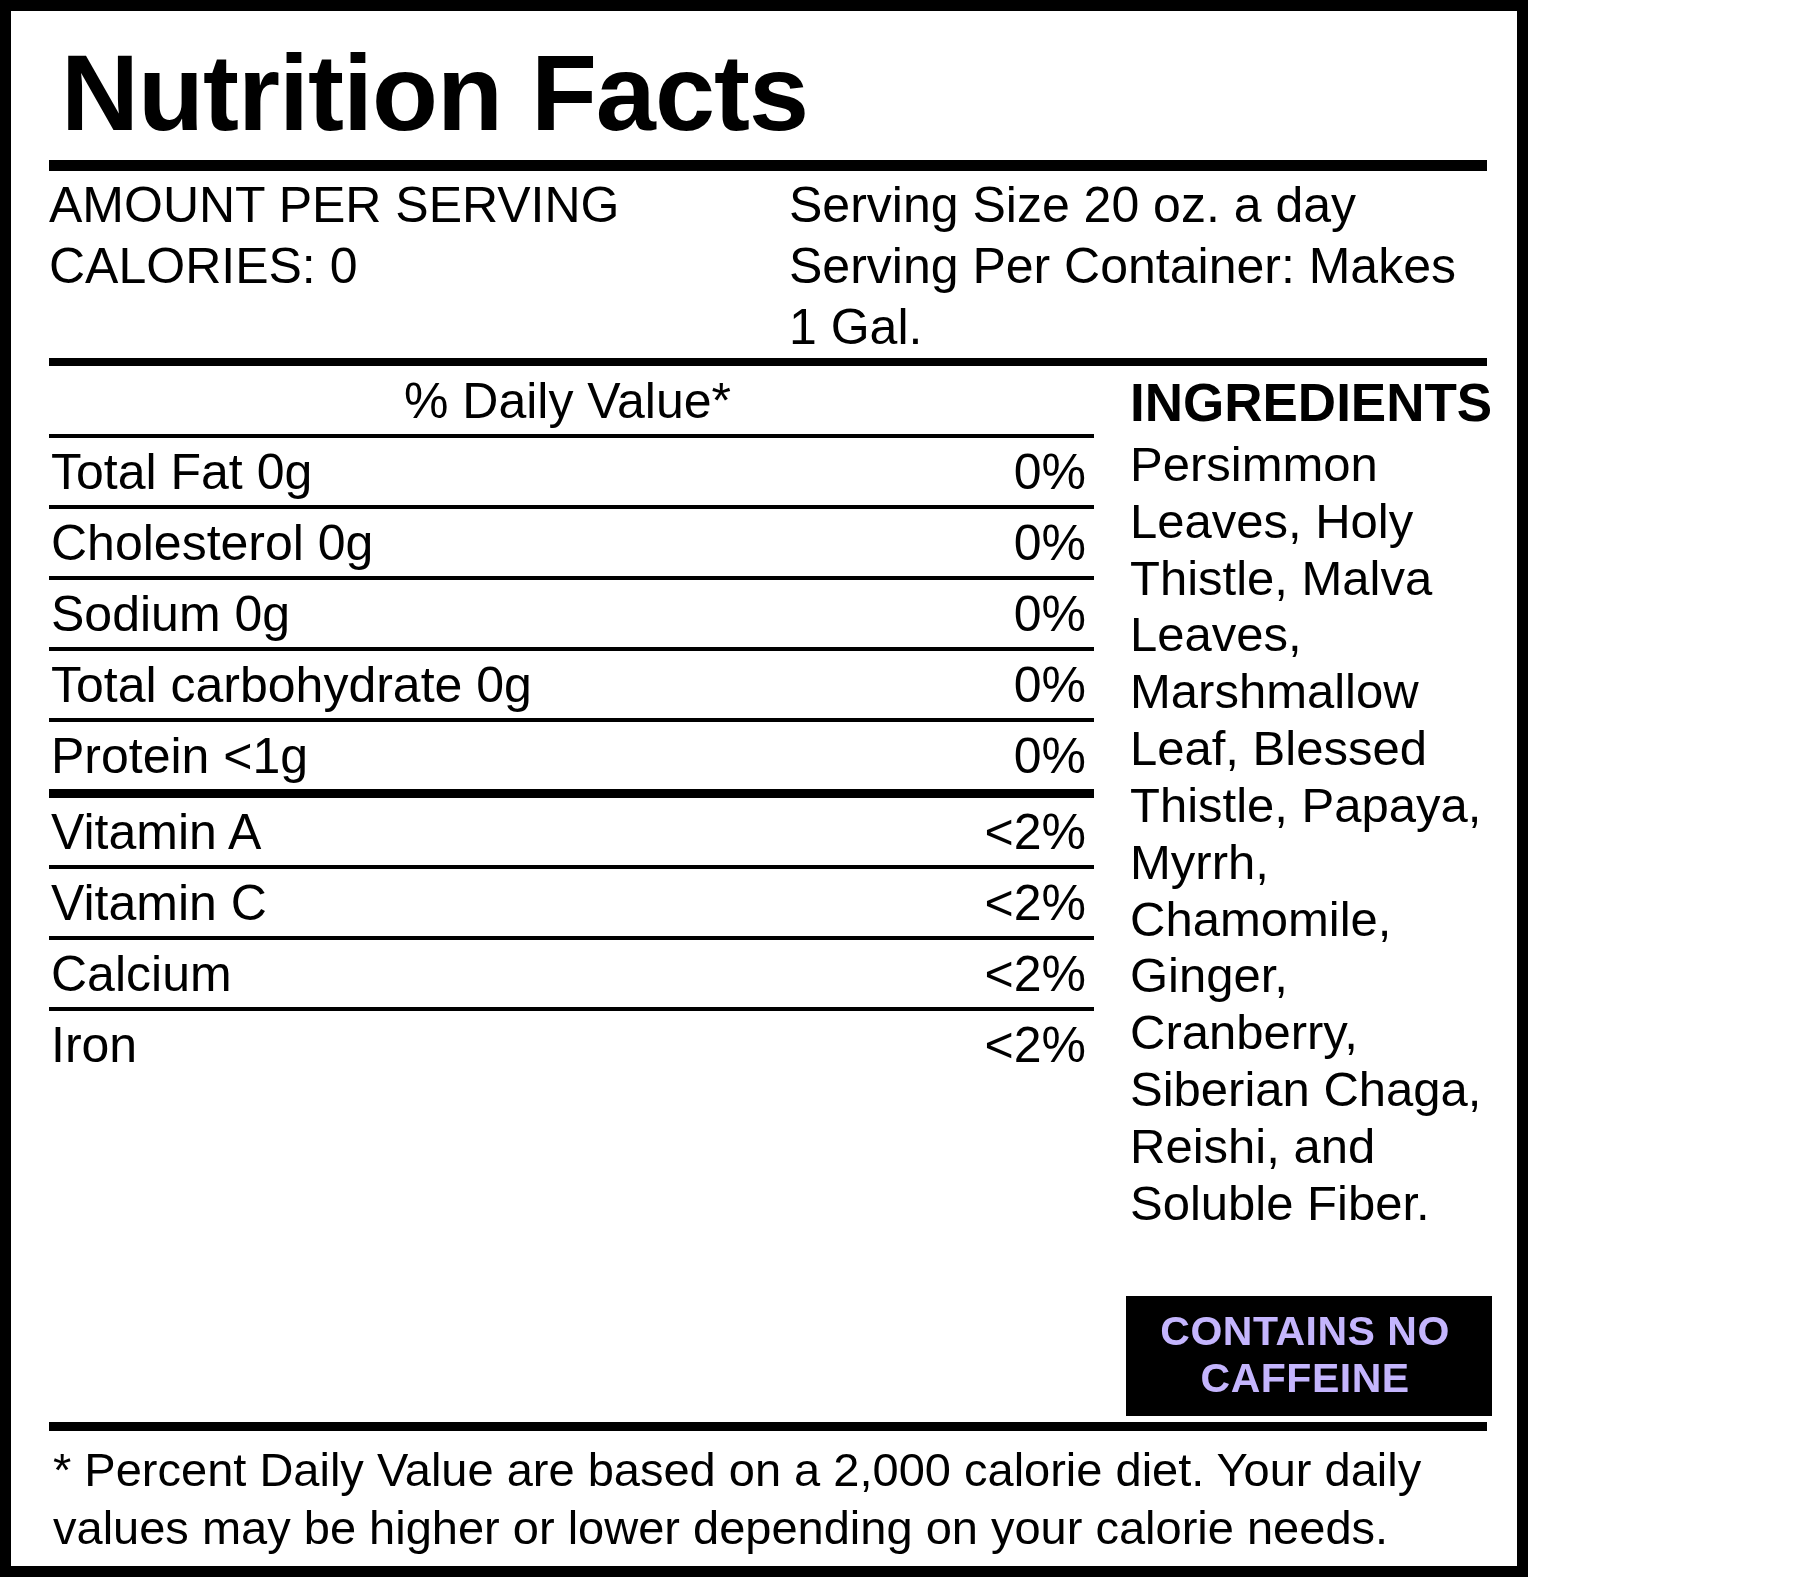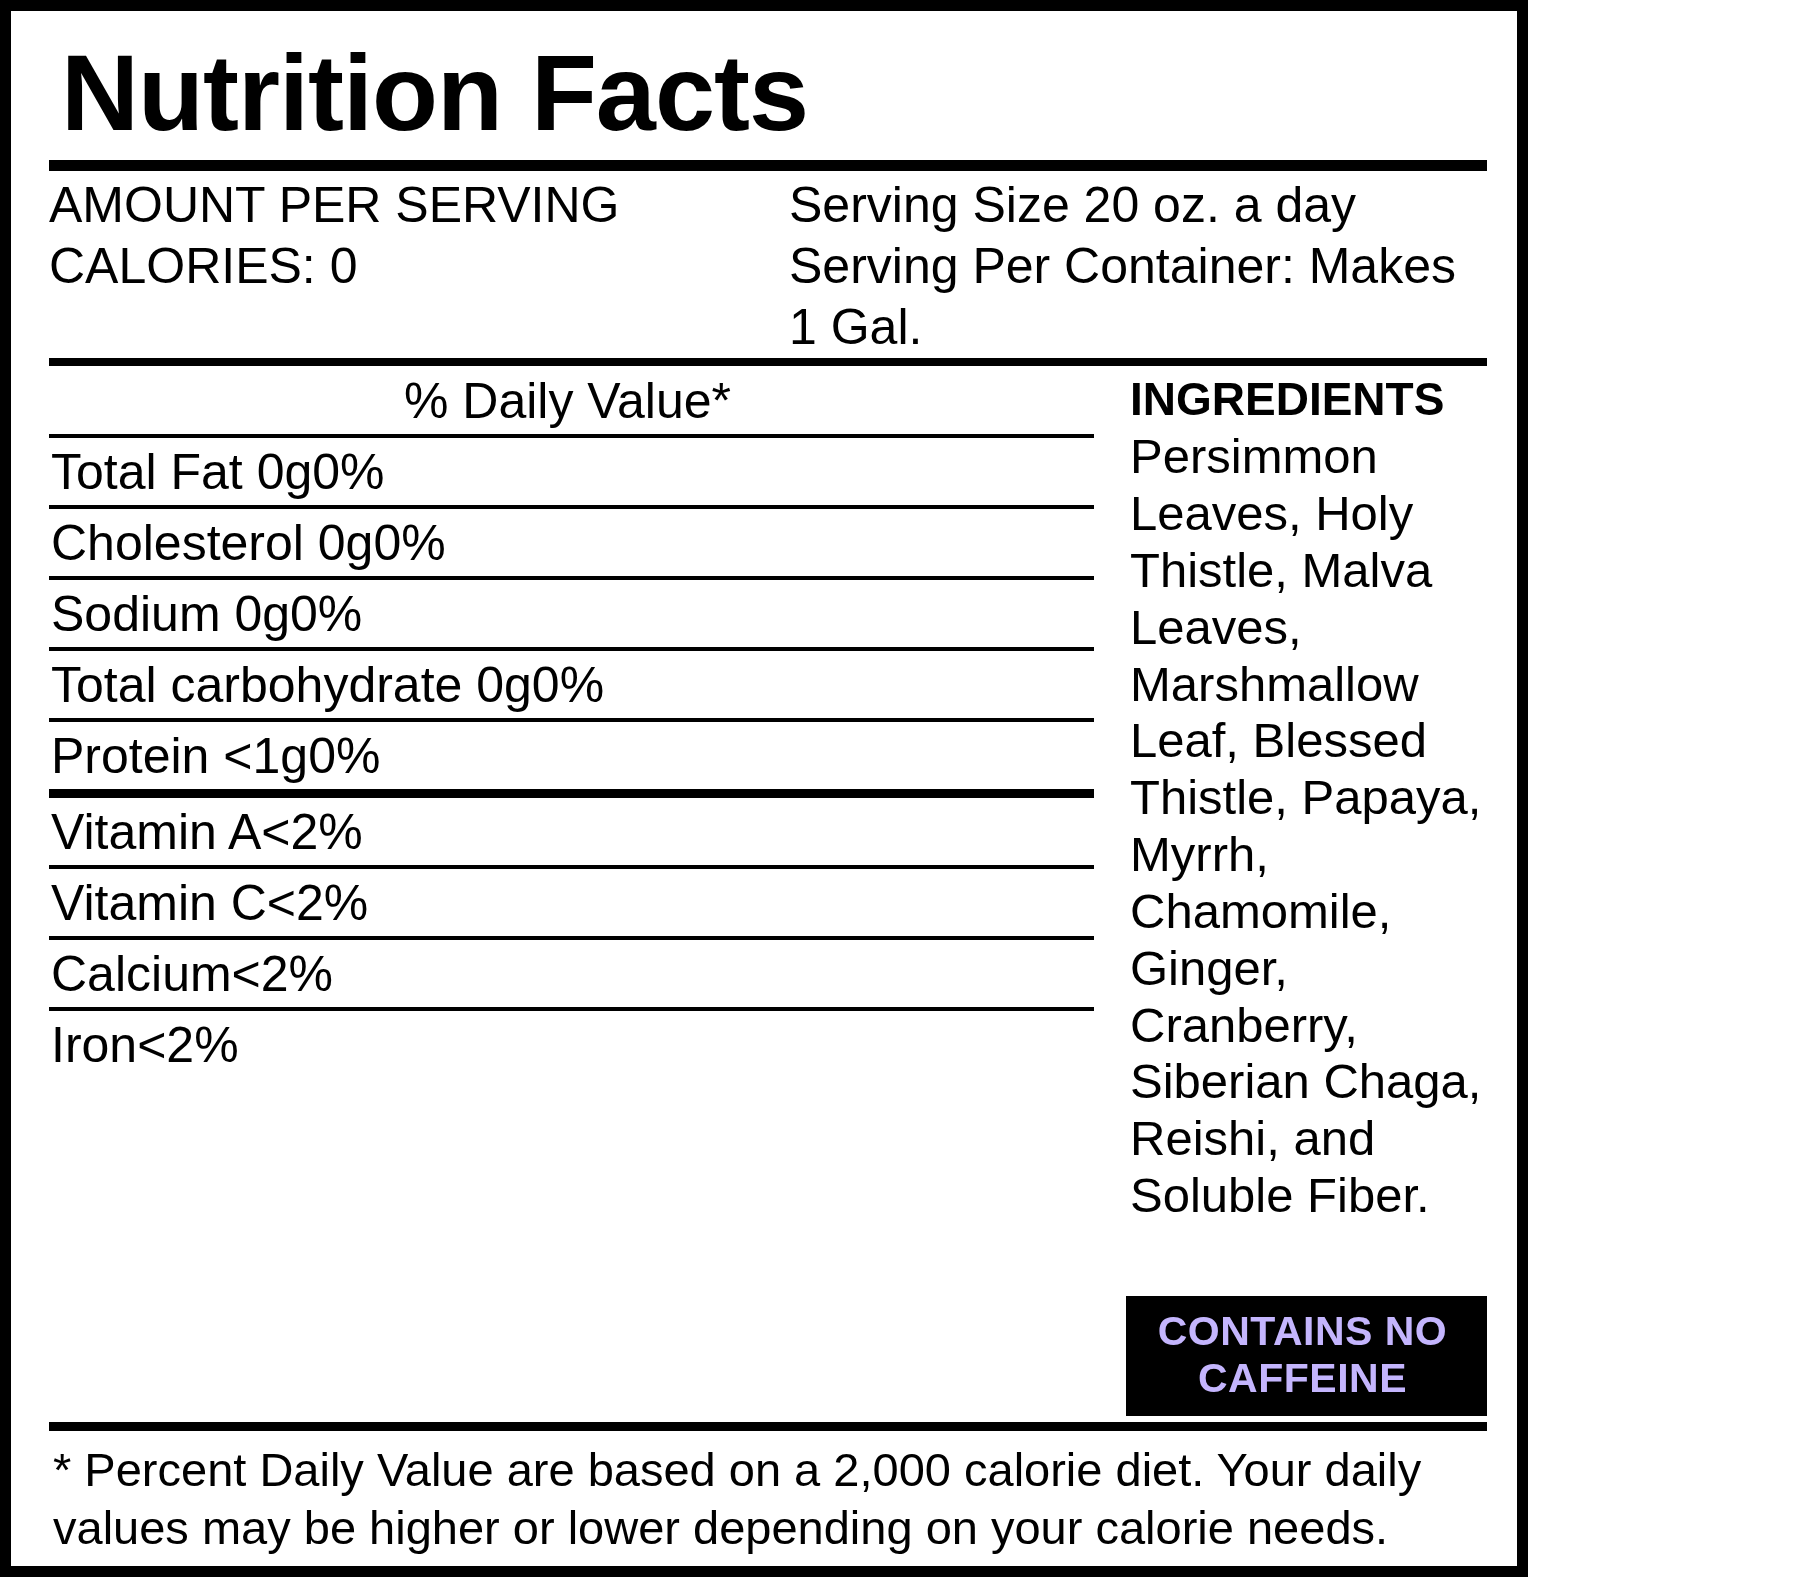--- a/index.html
+++ b/index.html
@@ -82,41 +82,41 @@
 
   .dv-header {
     text-align: center;
     font-size: 50px;
     padding: 6px 8px 4px 0;
   }
 
   .nutrient-row {
     display: flex;
     align-items: baseline;
-    justify-content: flex-start;
+    justify-content: space-between;
     font-size: 50px;
     padding: 5px 8px 4px 2px;
     border-top: 4px solid #000000;
   }
   .nutrient-row.first {
     border-top: 4px solid #000000;
   }
   .nutrient-row.vit-start {
     border-top: 9px solid #000000;
   }
   .nutrient-name {
     white-space: nowrap;
   }
   .nutrient-value {
     white-space: nowrap;
   }
 
   
   .ingredients-title {
-    font-size: 46px;
+    font-size: 53px;
     font-weight: bold;
     line-height: 1.1;
     padding: 8px 0 2px 4px;
   }
   .ingredients-text {
     font-size: 49px;
     line-height: 1.16;
     padding: 2px 0 0 4px;
     flex: 1;
   }

